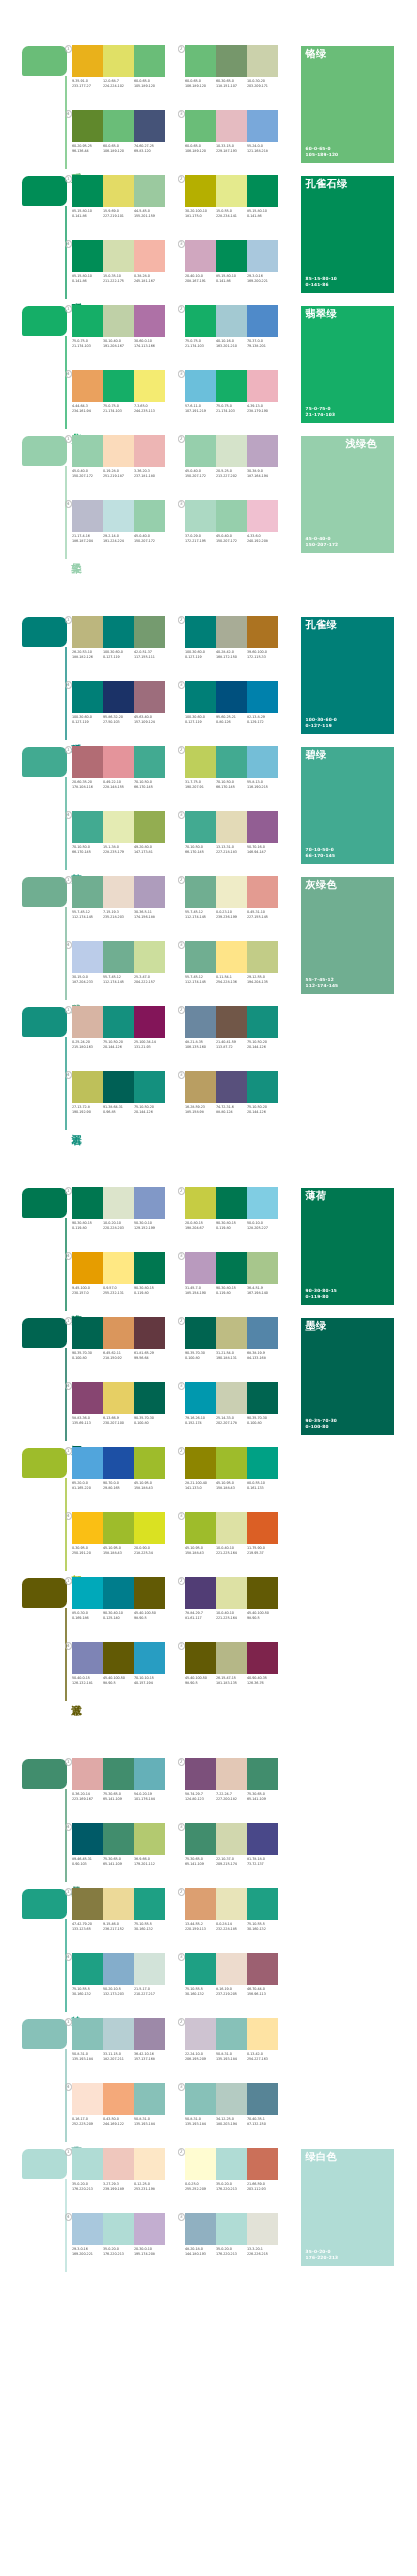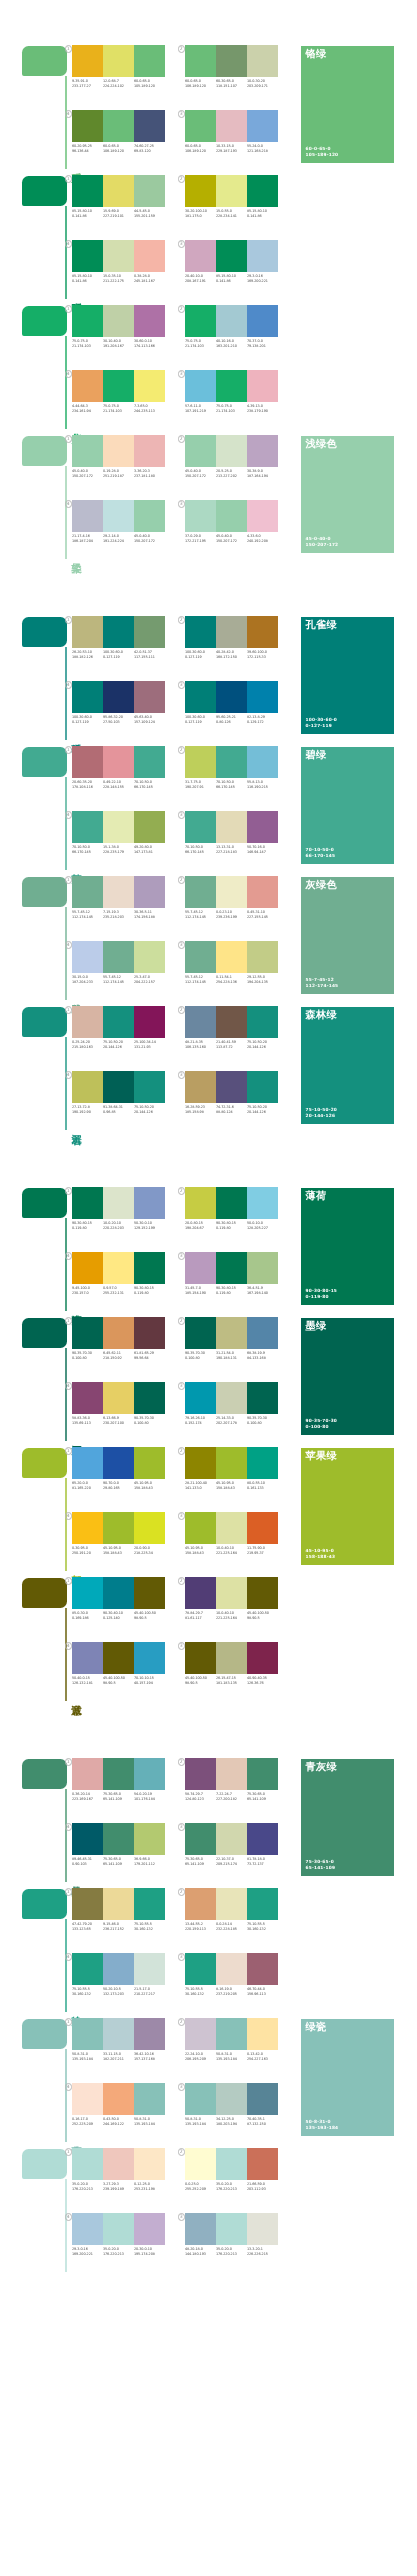--- a/index.html
+++ b/index.html
@@ -331,20 +331,27 @@
                 <span class="cm">85-15-80-10</span>
                 <span class="rg">0-141-86</span>
               </div>
               <div>
                 <span class="cm">29-3-0-16</span>
                 <span class="rg">169-200-221</span>
               </div>
             </div>
           </div>
         </div>
+        <div class="panel" style="background: rgb(0, 141, 86);">
+          <div class="pname" style="color: rgb(255, 255, 255);">孔雀石绿</div>
+          <div class="pcode" style="color: rgb(255, 255, 255);">
+            <div>85-15-80-10</div>
+            <div>0-141-86</div>
+          </div>
+        </div>
       </div>
       <div class="section">
         <div class="railcol">
           <div class="tab" style="background: rgb(21, 174, 103);"></div>
           <div class="railline" style="background: rgb(92, 195, 142);"></div>
           <div class="mood" style="color: rgb(21, 174, 103);">华美</div>
         </div>
         <div class="combos">
           <div class="combo c1">
             <div class="cnum">1</div>
@@ -428,20 +435,27 @@
                 <span class="cm">75-0-75-0</span>
                 <span class="rg">21-174-103</span>
               </div>
               <div>
                 <span class="cm">4-39-13-0</span>
                 <span class="rg">238-179-190</span>
               </div>
             </div>
           </div>
         </div>
+        <div class="panel" style="background: rgb(21, 174, 103);">
+          <div class="pname" style="color: rgb(255, 255, 255);">翡翠绿</div>
+          <div class="pcode" style="color: rgb(255, 255, 255);">
+            <div>75-0-75-0</div>
+            <div>21-174-103</div>
+          </div>
+        </div>
       </div>
       <div class="section">
         <div class="railcol">
           <div class="tab" style="background: rgb(150, 207, 172);"></div>
           <div class="railline" style="background: rgb(183, 222, 197);"></div>
           <div class="mood" style="color: rgb(150, 207, 172);">轻柔</div>
         </div>
         <div class="combos">
           <div class="combo c1">
             <div class="cnum">1</div>
@@ -526,21 +540,21 @@
                 <span class="rg">150-207-172</span>
               </div>
               <div>
                 <span class="cm">4-33-6-0</span>
                 <span class="rg">240-192-208</span>
               </div>
             </div>
           </div>
         </div>
         <div class="panel" style="background: rgb(150, 207, 172);">
-          <div class="pname" style="color: rgb(255, 255, 255);">浅绿色</div>
+          <div class="pname" style="color: rgb(255, 255, 255); margin-left: 40px;">浅绿色</div>
           <div class="pcode" style="color: rgb(255, 255, 255);">
             <div>45-0-40-0</div>
             <div>150-207-172</div>
           </div>
         </div>
       </div>
     </div>
     <div class="block-gap"></div>
     <div class="block">
       <div class="section">
@@ -944,27 +958,20 @@
                 <span class="cm">74-72-31-6</span>
                 <span class="rg">88-80-124</span>
               </div>
               <div>
                 <span class="cm">75-10-50-20</span>
                 <span class="rg">20-144-126</span>
               </div>
             </div>
           </div>
         </div>
-        <div class="panel" style="background: rgb(20, 144, 126);">
-          <div class="pname" style="color: rgb(255, 255, 255);">森林绿</div>
-          <div class="pcode" style="color: rgb(255, 255, 255);">
-            <div>75-10-50-20</div>
-            <div>20-144-126</div>
-          </div>
-        </div>
       </div>
     </div>
     <div class="block-gap"></div>
     <div class="block">
       <div class="section">
         <div class="railcol">
           <div class="tab" style="background: rgb(0, 119, 80);"></div>
           <div class="railline" style="background: rgb(76, 161, 130);"></div>
           <div class="mood" style="color: rgb(0, 119, 80);">清爽</div>
         </div>
@@ -1259,27 +1266,20 @@
                 <span class="cm">10-0-40-10</span>
                 <span class="rg">221-225-164</span>
               </div>
               <div>
                 <span class="cm">11-75-90-0</span>
                 <span class="rg">219-95-37</span>
               </div>
             </div>
           </div>
         </div>
-        <div class="panel" style="background: rgb(158, 188, 43);">
-          <div class="pname" style="color: rgb(255, 255, 255);">苹果绿</div>
-          <div class="pcode" style="color: rgb(255, 255, 255);">
-            <div>45-10-95-0</div>
-            <div>158-188-43</div>
-          </div>
-        </div>
       </div>
       <div class="section">
         <div class="railcol">
           <div class="tab" style="background: rgb(98, 90, 5);"></div>
           <div class="railline" style="background: rgb(143, 136, 72);"></div>
           <div class="mood" style="color: rgb(98, 90, 5);">诚意</div>
         </div>
         <div class="combos">
           <div class="combo c1">
             <div class="cnum">1</div>
@@ -1463,27 +1463,20 @@
                 <span class="cm">22-10-37-0</span>
                 <span class="rg">209-215-174</span>
               </div>
               <div>
                 <span class="cm">81-78-18-0</span>
                 <span class="rg">73-72-137</span>
               </div>
             </div>
           </div>
         </div>
-        <div class="panel" style="background: rgb(65, 141, 109);">
-          <div class="pname" style="color: rgb(255, 255, 255);">青灰绿</div>
-          <div class="pcode" style="color: rgb(255, 255, 255);">
-            <div>75-30-65-0</div>
-            <div>65-141-109</div>
-          </div>
-        </div>
       </div>
       <div class="section">
         <div class="railcol">
           <div class="tab" style="background: rgb(30, 160, 132);"></div>
           <div class="railline" style="background: rgb(98, 189, 169);"></div>
           <div class="mood" style="color: rgb(30, 160, 132);">冷静</div>
         </div>
         <div class="combos">
           <div class="combo c1">
             <div class="cnum">1</div>
@@ -1664,27 +1657,20 @@
                 <span class="cm">34-12-25-0</span>
                 <span class="rg">180-203-194</span>
               </div>
               <div>
                 <span class="cm">70-40-35-1</span>
                 <span class="rg">87-132-150</span>
               </div>
             </div>
           </div>
         </div>
-        <div class="panel" style="background: rgb(135, 193, 184);">
-          <div class="pname" style="color: rgb(255, 255, 255);">绿瓷</div>
-          <div class="pcode" style="color: rgb(255, 255, 255);">
-            <div>50-8-31-0</div>
-            <div>135-193-184</div>
-          </div>
-        </div>
       </div>
       <div class="section">
         <div class="railcol">
           <div class="tab" style="background: rgb(176, 220, 213);"></div>
           <div class="railline" style="background: rgb(201, 231, 226);"></div>
           <div class="mood" style="color: rgb(176, 220, 213);">梦寐</div>
         </div>
         <div class="combos">
           <div class="combo c1">
             <div class="cnum">1</div>
@@ -1768,16 +1754,23 @@
                 <span class="cm">35-0-20-0</span>
                 <span class="rg">176-220-213</span>
               </div>
               <div>
                 <span class="cm">13-3-20-1</span>
                 <span class="rg">226-226-215</span>
               </div>
             </div>
           </div>
         </div>
+        <div class="panel" style="background: rgb(176, 220, 213);">
+          <div class="pname" style="color: rgb(255, 255, 255);">绿白色</div>
+          <div class="pcode" style="color: rgb(255, 255, 255);">
+            <div>35-0-20-0</div>
+            <div>176-220-213</div>
+          </div>
+        </div>
       </div>
     </div>
   </div>
 
 
 </body></html>

